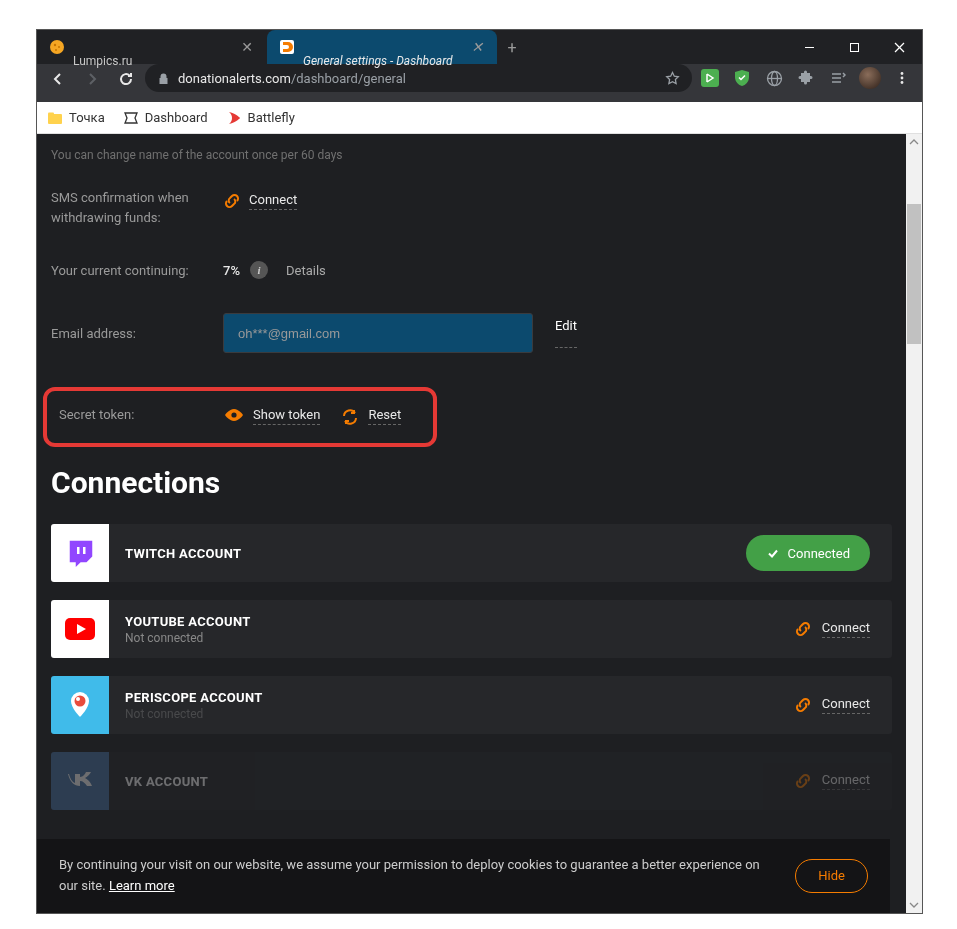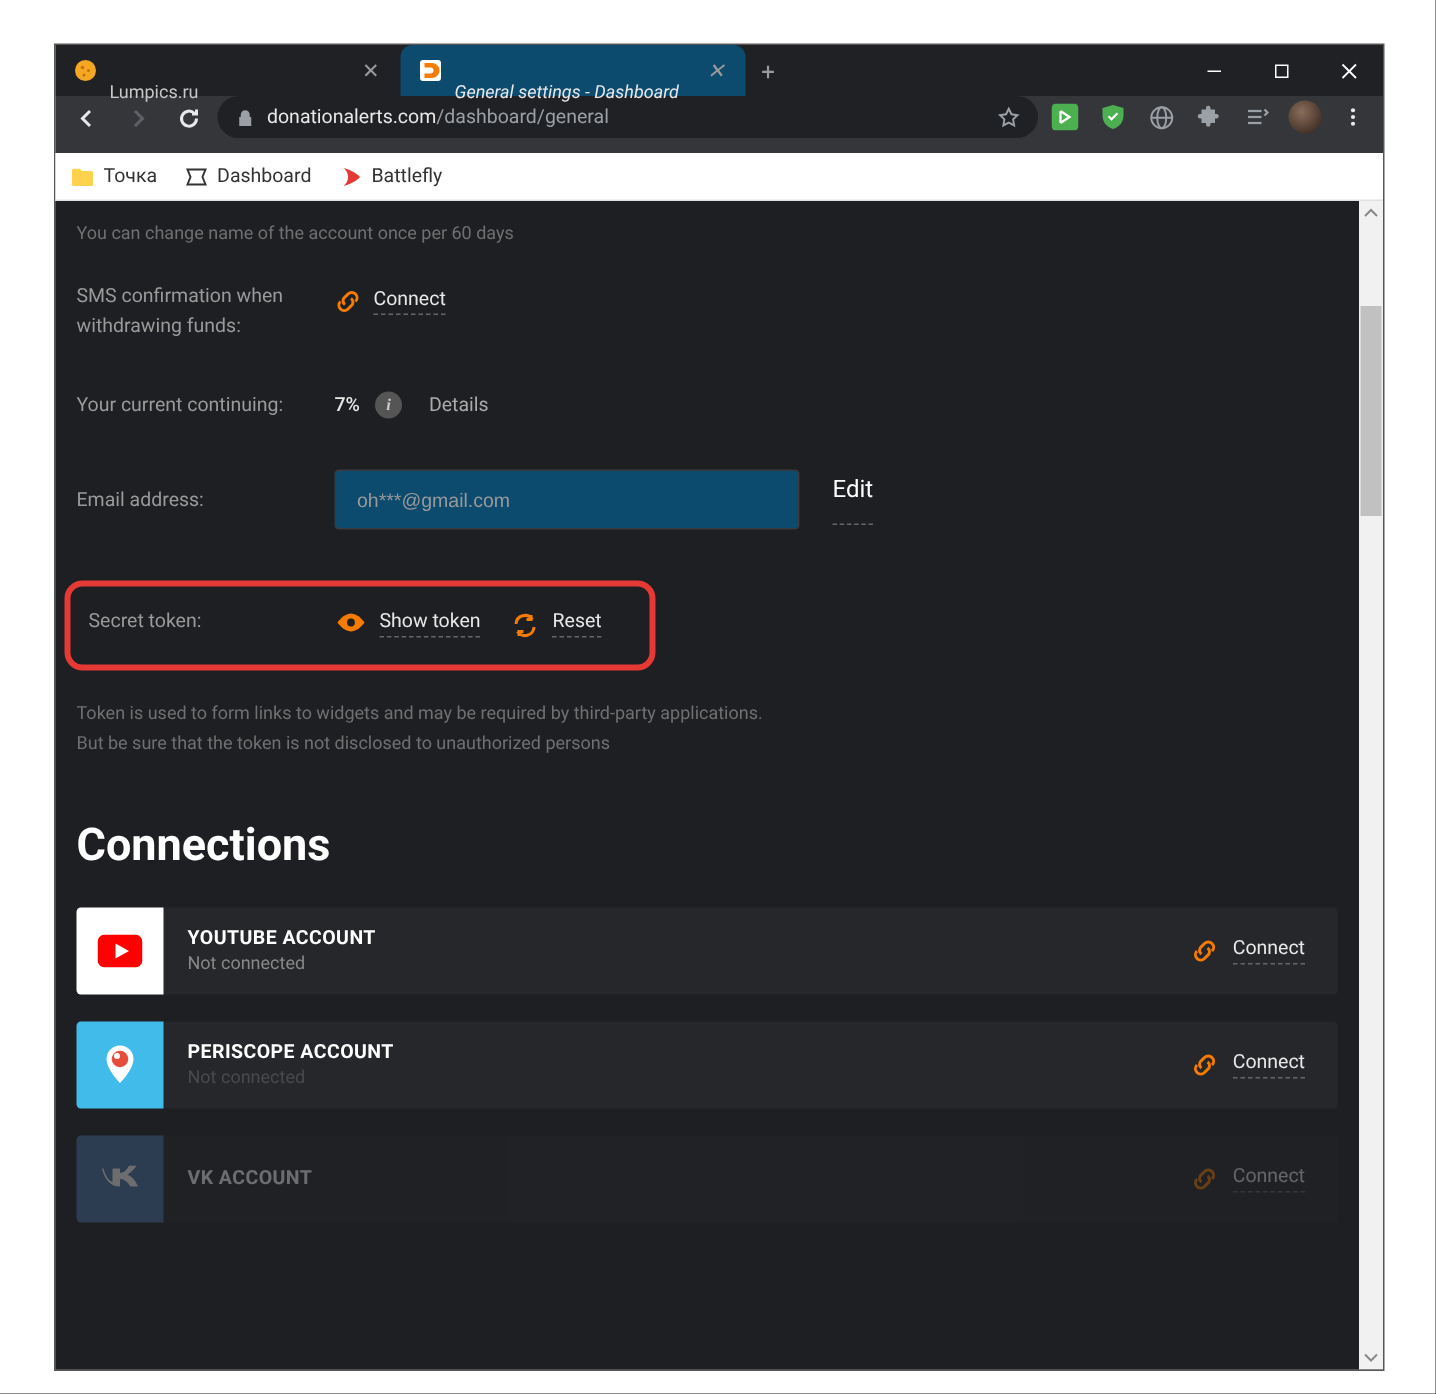--- a/index.html
+++ b/index.html
@@ -29,21 +29,21 @@
 .inner { padding: 14px 14px 0 14px; }
 .hint { color: #707070; font-size: 12px; margin-bottom: 26px; }
 .row { display: flex; align-items: center; margin-bottom: 34px; }
 .label { width: 172px; color: #9a9a9a; font-size: 13px; }
 .link-ico { color: #f57c00; }
 .action-lbl { color: #e8e8e8; border-bottom: 1px dashed #666; padding-bottom: 2px; cursor: pointer; margin-left: 8px; font-size: 13px; }
 .details { color: #aaa; margin-left: 18px; font-size: 13px; }
 .pct { color: #e8e8e8; font-weight: 500; }
 .info-ico { width: 18px; height: 18px; border-radius: 50%; background: #555; color: #ccc; display: inline-flex; align-items: center; justify-content: center; font-size: 11px; font-weight: bold; margin-left: 10px; font-style: italic; font-family: Georgia, serif; }
 .text-input { background: #0c4a6e; border: 1px solid #3a3b3e; border-radius: 3px; height: 40px; width: 310px; padding: 0 14px; color: #999; font-size: 13px; outline: none; }
-.edit-lbl { color: #fff; border-bottom: 1px dashed #666; margin-left: 22px; cursor: pointer; font-size: 16px; padding-bottom: 14px; }
+.edit-lbl { color: #fff; border-bottom: 1px dashed #666; margin-left: 22px; cursor: pointer; font-size: 13px; padding-bottom: 14px; }
 .highlight-box { border: 4px solid #e53935; border-radius: 12px; padding: 16px 12px; display: flex; align-items: flex-start; margin-bottom: 18px; margin-left: -8px; max-width: 394px; }
 .token-note { color: #707070; font-size: 12px; line-height: 1.7; margin-bottom: 40px; }
 .section-title { color: #fff; font-size: 30px; font-weight: 700; margin-bottom: 24px; }
 .conn-item { display: flex; align-items: center; background: #26272a; height: 58px; border-radius: 3px; margin-bottom: 18px; padding-right: 22px; }
 .conn-ico { width: 58px; height: 58px; display: flex; align-items: center; justify-content: center; border-radius: 3px 0 0 3px; }
 .conn-body { flex: 1; padding-left: 16px; }
 .conn-name { color: #fff; font-weight: 700; font-size: 13px; letter-spacing: 0.3px; }
 .conn-sub { color: #888; font-size: 12px; margin-top: 2px; }
 .badge-connected { background: #43a047; color: #fff; border-radius: 18px; height: 36px; padding: 0 20px; display: flex; align-items: center; gap: 8px; font-size: 13px; }
 .conn-action { display: flex; align-items: center; gap: 8px; }
@@ -247,27 +247,42 @@
             </span>
           <span class="action-lbl">Show token</span>
           <span class="link-ico" style="margin-left:20px">
               <svg width="20" height="20" fill="none" stroke="#f57c00" stroke-width="2">
                 <path d="M4 9 a6 6 0 0 1 11-3 M16 11 a6 6 0 0 1-11 3 M14 3 v3 h-3 M6 17 v-3 h3"></path>
               </svg>
             </span>
           <span class="action-lbl">Reset</span>
         </div>
 
-        <div class="token-note">
-          <div>Token is used to form links to widgets and may be required by third-party applications.</div>
-          <div>But be sure that the token is not disclosed to unauthorized persons</div>
-        </div>
 
         <div class="section-title">Connections</div>
 
+        <div class="conn-item">
+          <div class="conn-ico" style="background:#fff">
+            <svg width="30" height="30" fill="#9146ff">
+                <path d="M6 4 h20 v14 l-5 5 h-6 l-3 3 v-3 H6z M13 9 v7 M19 9 v7" stroke="#9146ff" stroke-width="2.5" fill="none"></path>
+                <path d="M6 4 h20 v14 l-5 5 h-6 l-3 3 v-3 H6z" fill="#9146ff"></path>
+                <rect x="12" y="9" width="2.5" height="7" fill="#fff"></rect>
+                <rect x="18" y="9" width="2.5" height="7" fill="#fff"></rect>
+              </svg>
+          </div>
+          <div class="conn-body">
+              <div class="conn-name">TWITCH ACCOUNT</div>
+            </div>
+          <div class="badge-connected">
+            <svg width="14" height="14" fill="none" stroke="#fff" stroke-width="2">
+                <path d="M3 7.5 l3 3 5-6"></path>
+              </svg>
+            <span>Connected</span>
+          </div>
+        </div>
 
         <div class="conn-item">
           <div class="conn-ico" style="background:#fff">
             <svg width="30" height="22">
                 <rect width="30" height="22" rx="5" fill="#ff0000"></rect>
                 <path d="M12 6 v10 l9-5z" fill="#fff"></path>
               </svg>
           </div>
           <div class="conn-body">
             <div class="conn-name">YOUTUBE ACCOUNT</div>
@@ -318,15 +333,23 @@
             <span class="link-ico">
                 <svg width="18" height="18" fill="none" stroke="#f57c00" stroke-width="2">
                   <path d="M7 11 a3 3 0 0 1 0-5 l2-2 a3 3 0 0 1 5 5 M11 7 a3 3 0 0 1 0 5 l-2 2 a3 3 0 0 1-5-5"></path>
                 </svg>
               </span>
             <span class="action-lbl" style="margin-left:2px">Connect</span>
           </div>
         </div>
       </div>
 
+      <div class="cookie-bar">
+        <div class="cookie-text">
+          <span>By continuing your visit on our website, we assume your permission to deploy cookies to guarantee a better experience on our site. </span><a>Learn more</a>
+        </div>
+        <div class="hide-btn">
+            <span>Hide</span>
+          </div>
+      </div>
     </div>
   </div>
 </div>
 
 </body></html>

